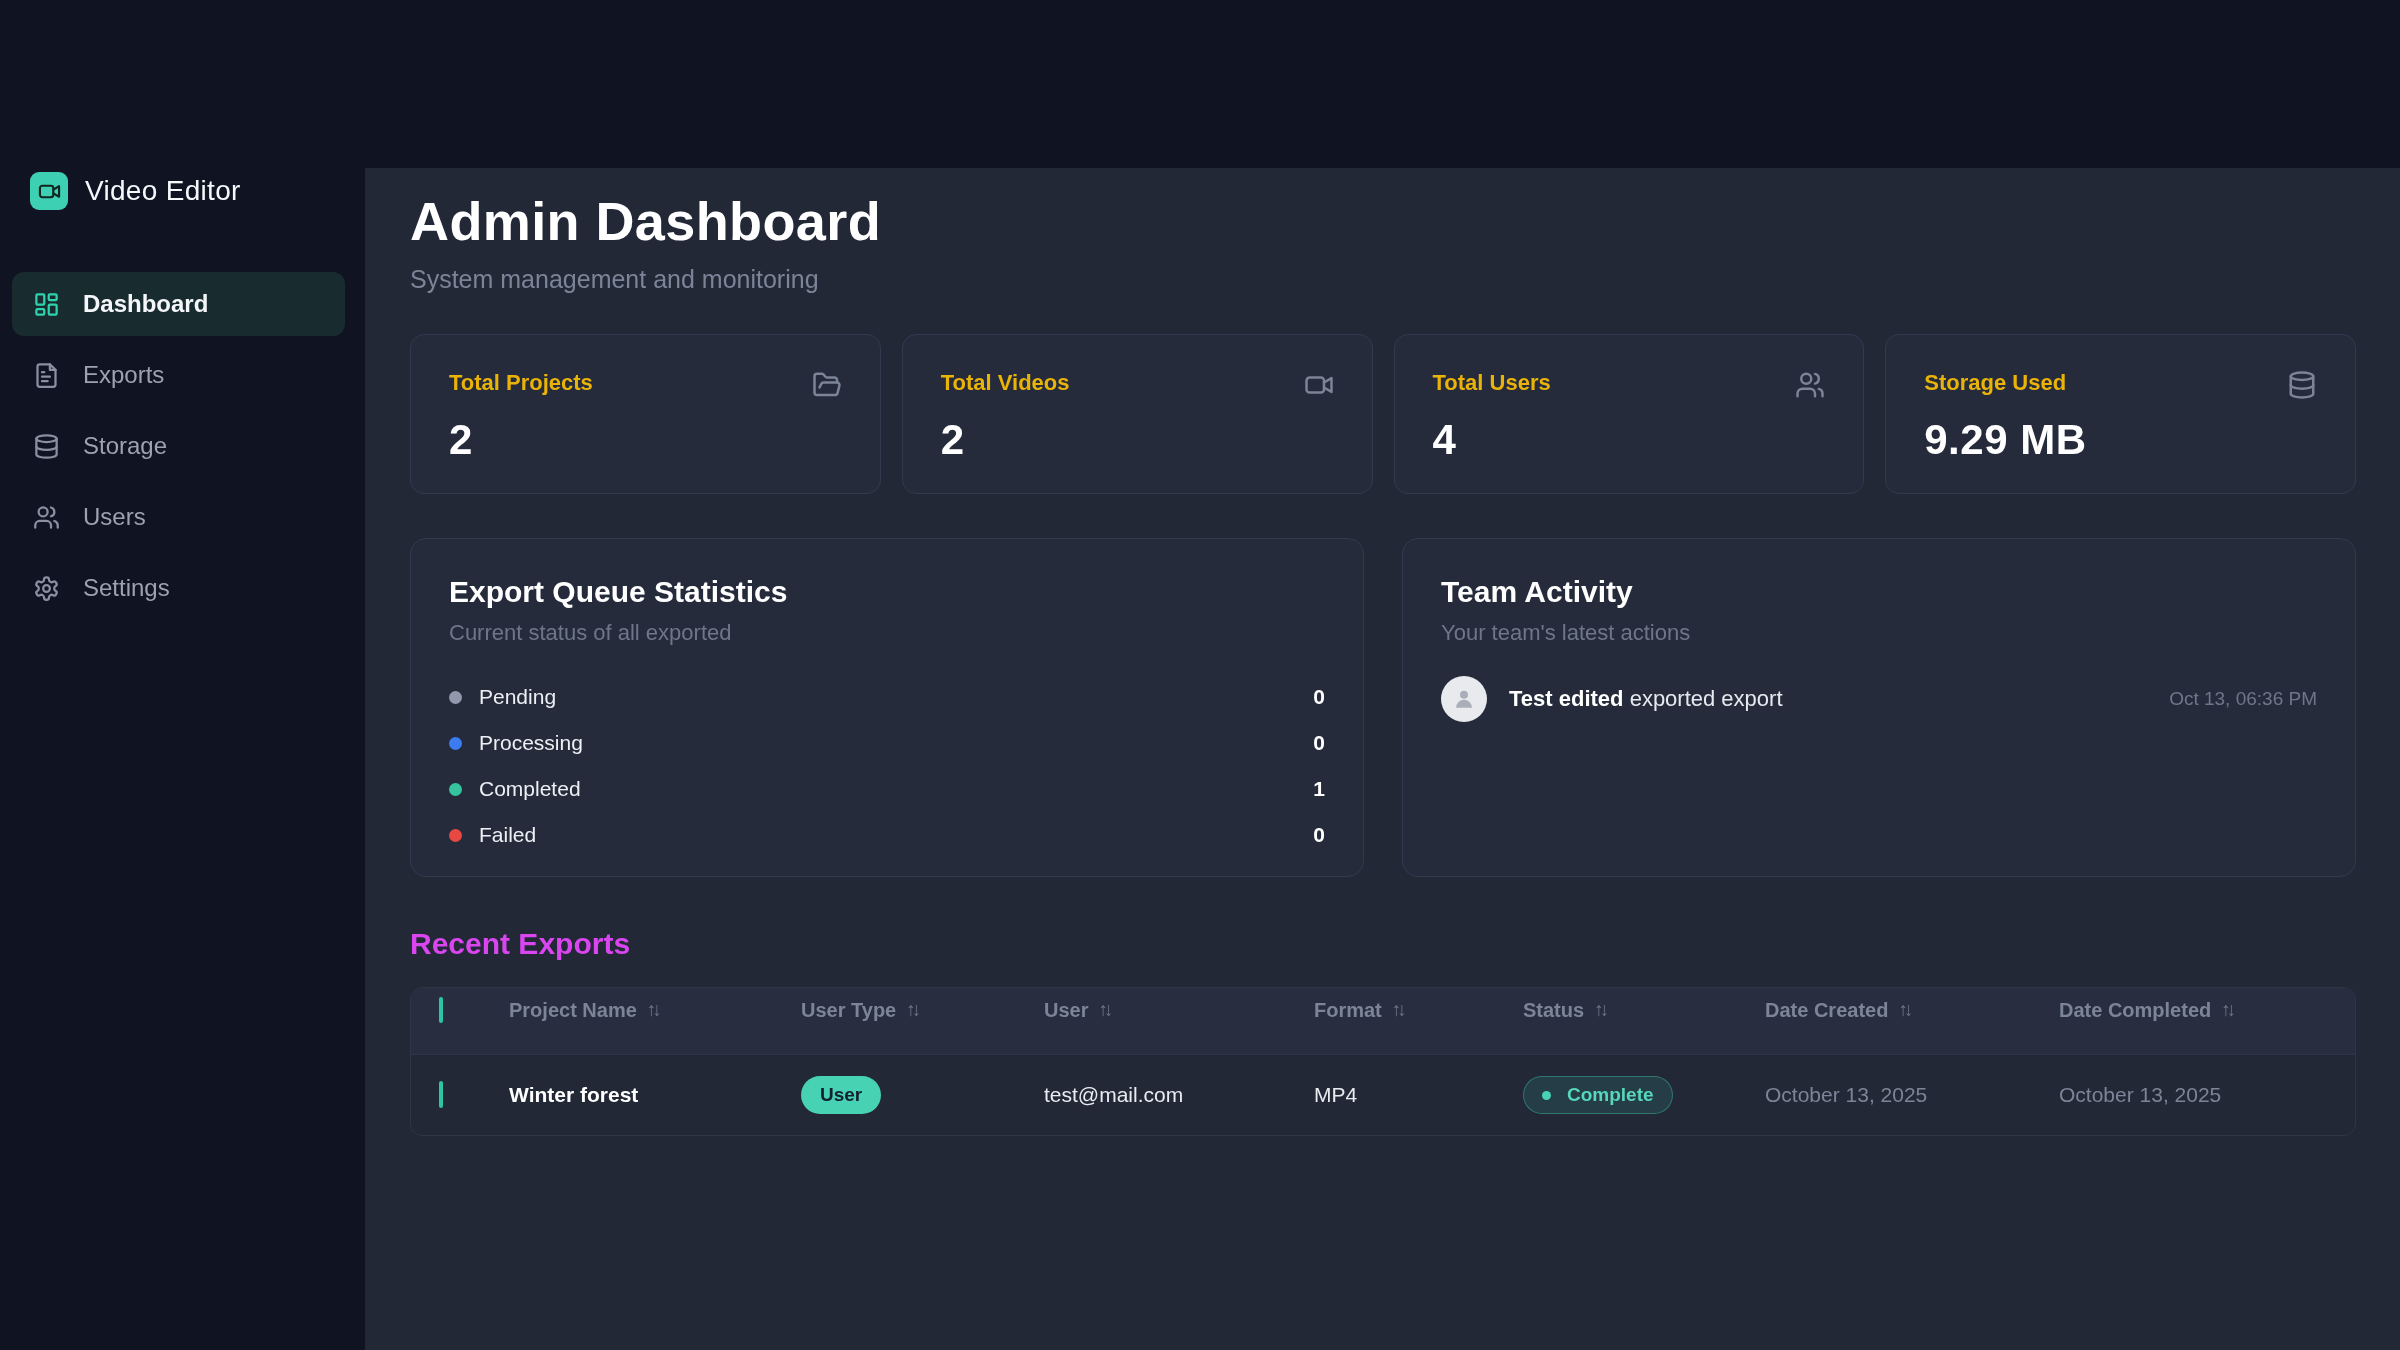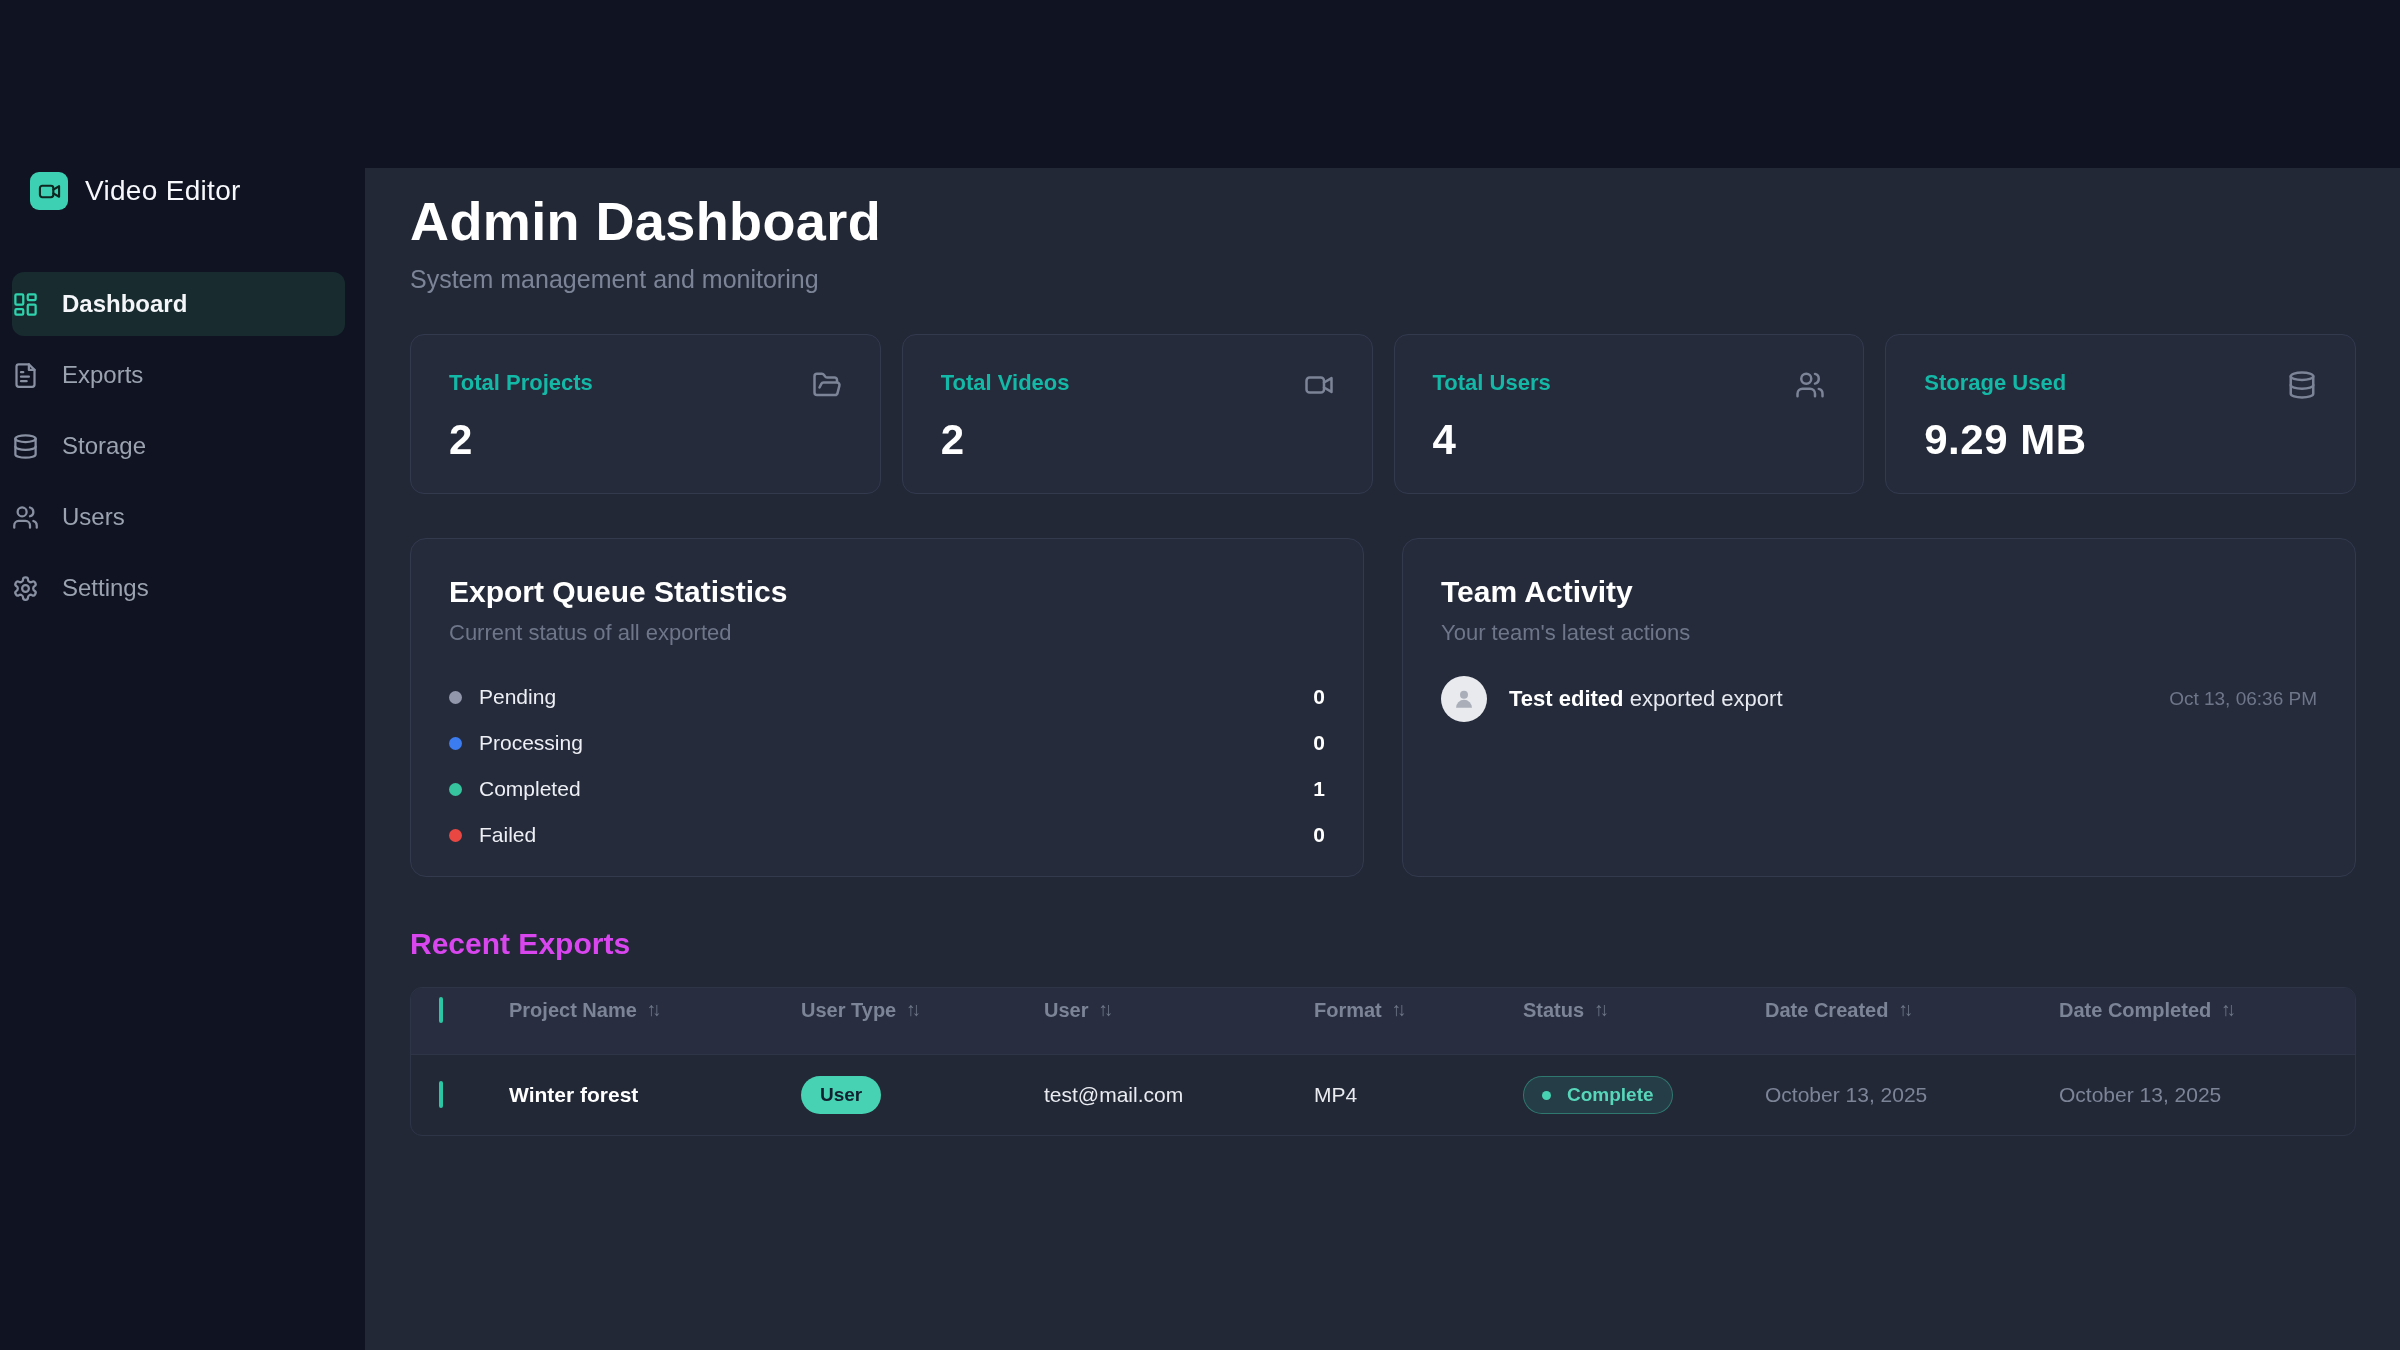--- a/index.html
+++ b/index.html
@@ -11,35 +11,35 @@
   }
   
   .sidebar { position:absolute; left:0; top:0; width:365px; height:100%; }
   .logo { position:absolute; top:172px; left:30px; display:flex; align-items:center; gap:17px; }
   .logo-badge { width:38px; height:38px; border-radius:9px; background:#3ed0b2;
     display:flex; align-items:center; justify-content:center; }
   .logo-badge svg { width:23px; height:23px; color:#10201d; }
   .logo-text { font-size:28px; font-weight:400; letter-spacing:.3px; color:#f6f8fb; }
   .nav { position:absolute; top:272px; left:12px; right:20px; display:flex; flex-direction:column; gap:7px; }
   .nav-item { height:64px; border-radius:12px; display:flex; align-items:center;
-    gap:23px; color:#9ba2b0; font-size:24px; font-weight:500; cursor:pointer; }
+    padding-left:21px; gap:23px; color:#9ba2b0; font-size:24px; font-weight:500; cursor:pointer; }
   .nav-item svg { width:27px; height:27px; color:#8890a1; flex:none; }
   .nav-item.active { background:#182c2f; color:#f4f6f9; font-weight:700; }
   .nav-item.active svg { color:#2ed3ae; }
   
   .main { position:absolute; left:365px; top:168px; width:2035px; height:1280px;
     background:#222836; padding:22px 44px 0 45px; }
   .page-title { font-size:54px; font-weight:800; color:#ffffff; letter-spacing:.4px; }
   .page-subtitle { margin-top:13px; font-size:25px; color:#7c8497; }
   
   .stats { margin-top:40px; display:grid; grid-template-columns:repeat(4,1fr); gap:21px; }
   .stat-card { background:#252b3b; border:1px solid #333a4e; border-radius:14px;
     height:160px; padding:35px 38px; }
   .stat-top { display:flex; justify-content:space-between; align-items:flex-start; }
-  .stat-label { font-size:22px; font-weight:700; color:#14b8a6; }
+  .stat-label { font-size:22px; font-weight:700; color:#eab308; }
   .stat-icon svg { width:30px; height:30px; color:#7c8497; }
   .stat-value { margin-top:12px; font-size:42px; font-weight:800; color:#ffffff; letter-spacing:.5px; }
   
   .mid { margin-top:44px; display:grid; grid-template-columns:1fr 1fr; gap:38px; }
   .card { background:#252b3b; border:1px solid #333a4e; border-radius:16px; height:339px; padding:36px 38px; }
   .card-title { font-size:30px; font-weight:800; color:#ffffff; }
   .card-sub { margin-top:11px; font-size:22px; color:#6e7689; }
   .eqs-rows { margin-top:28px; }
   .eqs-row { display:flex; align-items:center; height:46px; }
   .dot { width:13px; height:13px; border-radius:50%; margin-right:17px; flex:none; }

